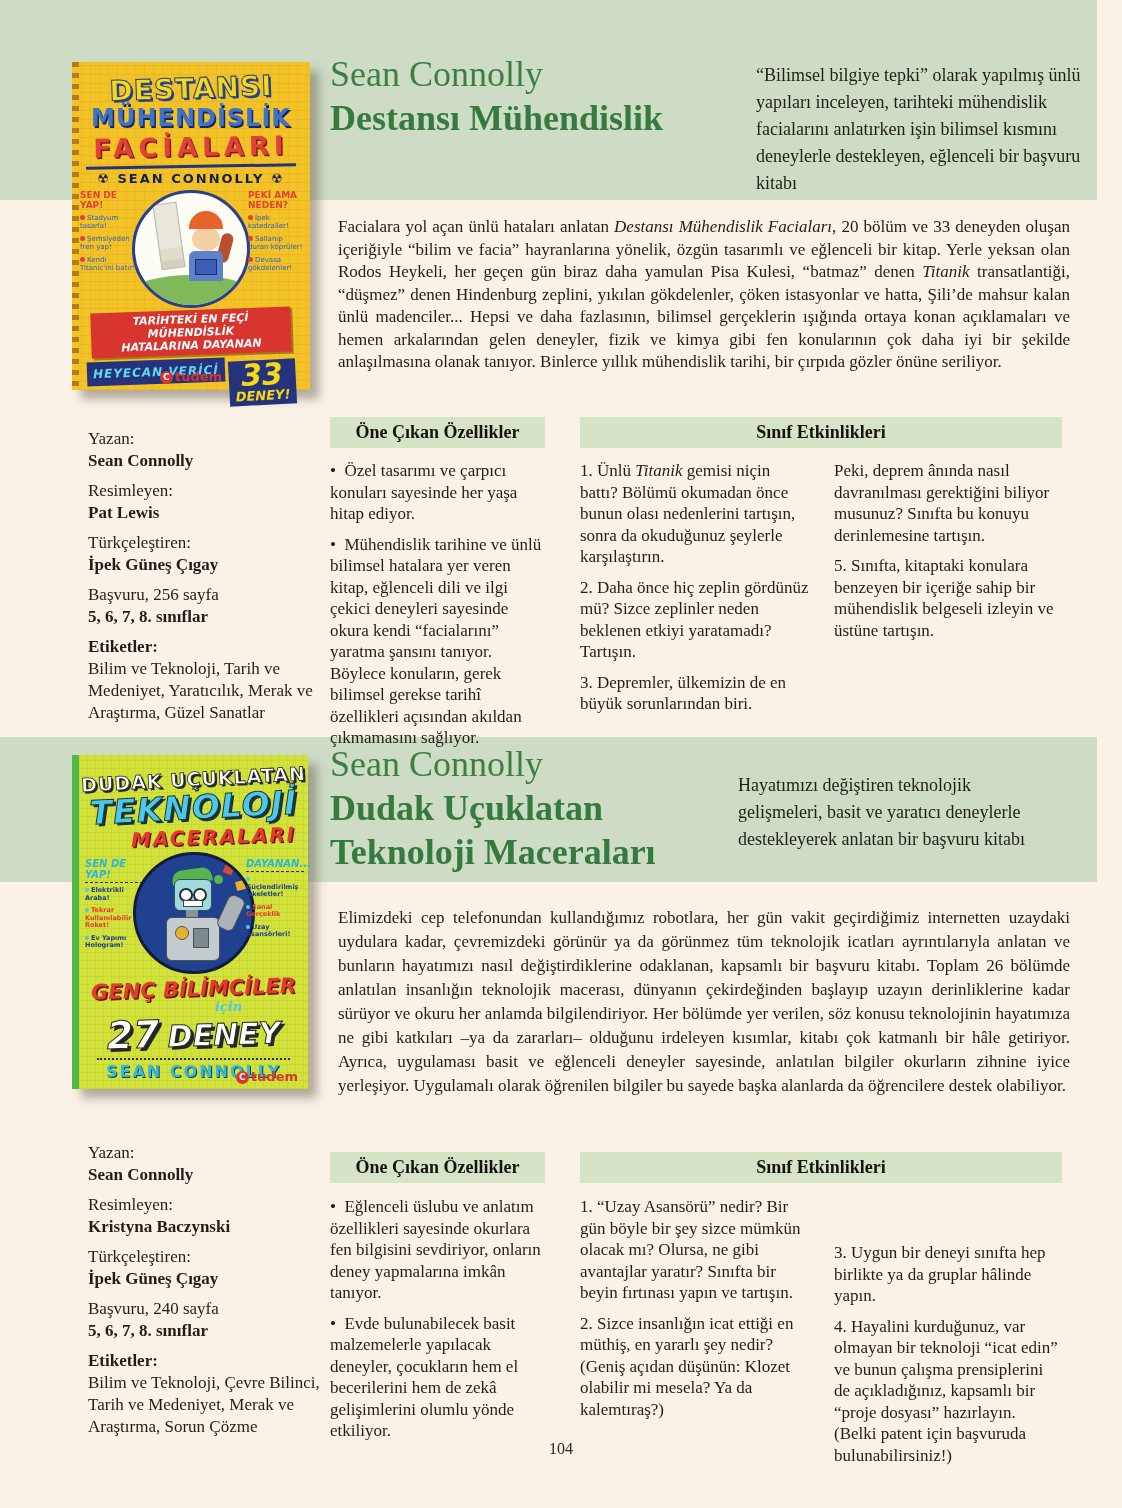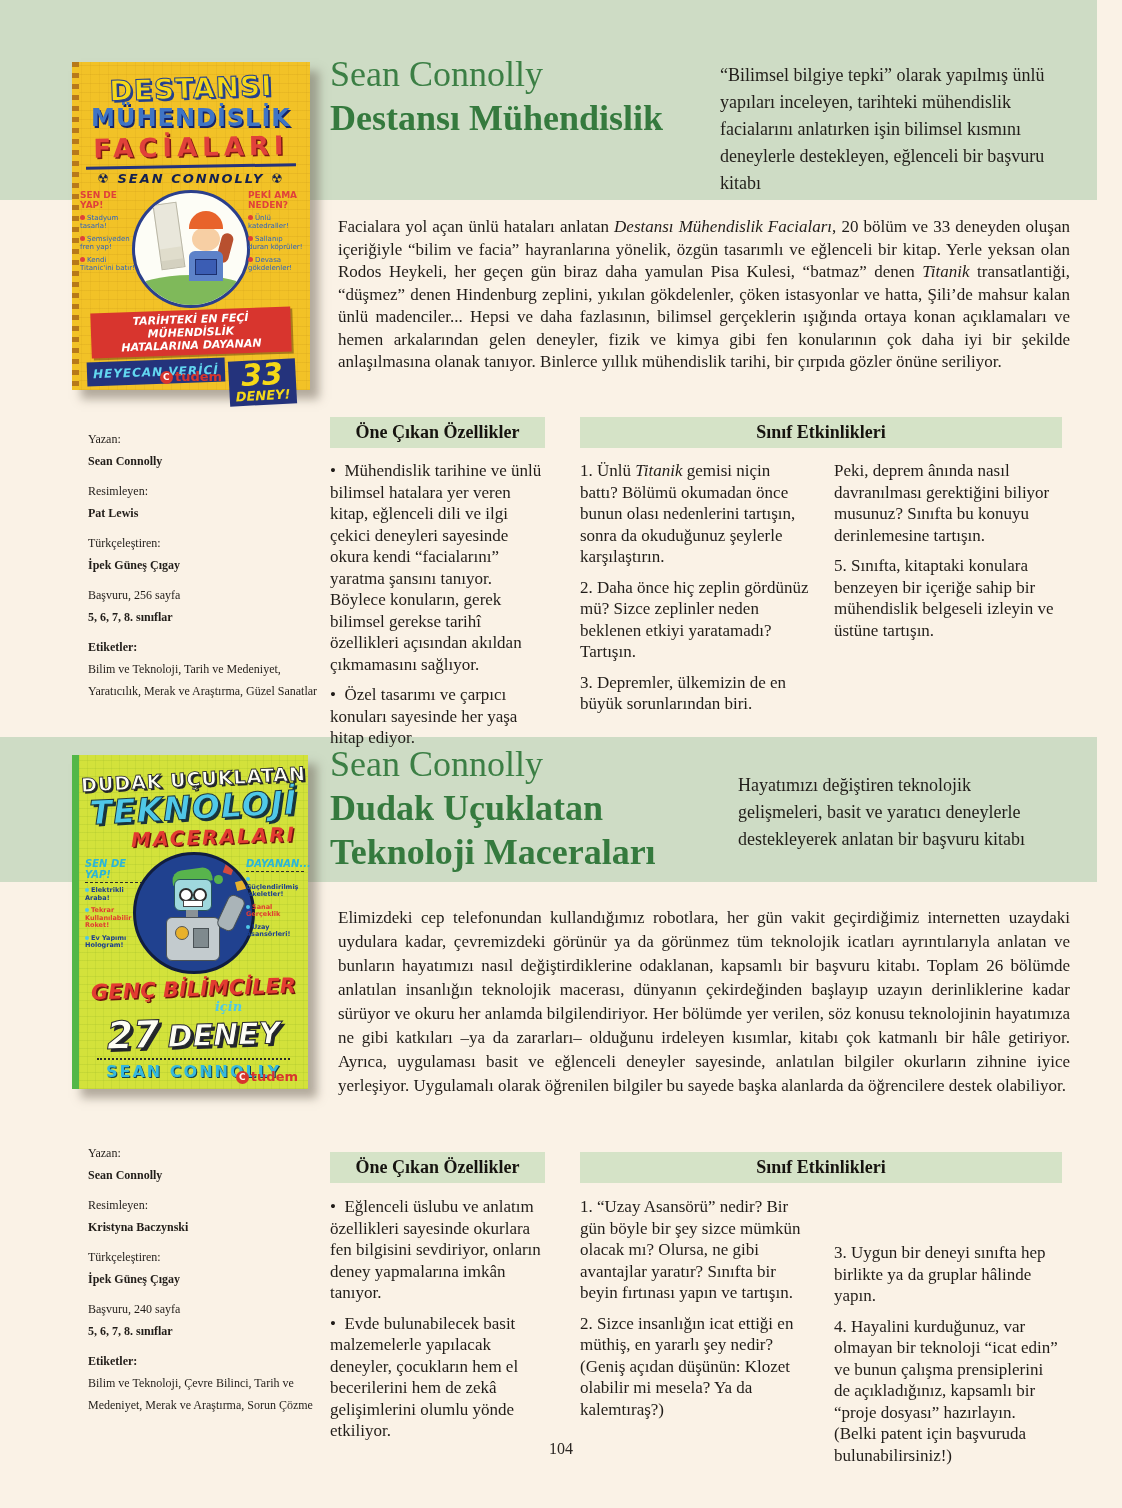--- a/index.html
+++ b/index.html
@@ -9,21 +9,21 @@
   .band1{top:0;height:200px;}
   .band2{top:737px;height:145px;}
 
   
   .title-block{position:absolute;left:330px;}
   .tb1{top:52px;}
   .tb2{top:742px;}
   .title-author{font-size:36px;line-height:44px;color:#3c7f45;font-weight:400;}
   .title-main{font-size:36px;line-height:44px;color:#357a3e;font-weight:700;}
   .blurb{position:absolute;font-size:18px;line-height:27px;color:#221e1a;}
-  .blurb1{left:720px;top:62px;width:335px;}
+  .blurb1{left:756px;top:62px;width:335px;}
   .blurb2{left:738px;top:772px;width:318px;}
 
   .body-text{position:absolute;left:330px;width:732px;margin:8px;font-size:17px;line-height:22.5px;text-align:justify;}
   .body1{top:208px;}
   .body2{top:898px;line-height:24px;}
 
   
   .col-head{position:absolute;height:31px;background:#d5e3c7;font-weight:700;font-size:18px;display:flex;align-items:center;justify-content:center;color:#16130f;}
   .ch1a{left:330px;top:417px;width:215px;}
   .ch1b{left:580px;top:417px;width:482px;}
@@ -35,38 +35,38 @@
   .text-col p{margin:0 0 9px 0;}
   .feat1{left:330px;top:460px;width:218px;}
   .act1a{left:580px;top:460px;width:230px;}
   .act1b{left:834px;top:460px;width:228px;}
   .feat2{left:330px;top:1196px;width:218px;}
   .act2a{left:580px;top:1196px;width:230px;}
   .act2b{left:834px;top:1242px;width:228px;}
   p.bullet::before{content:"•\2002";}
 
   
-  .meta{position:absolute;left:88px;width:232px;font-size:12px;line-height:22px;}
+  .meta{position:absolute;left:88px;width:232px;font-size:17px;line-height:22px;}
   .meta1{top:428px;}
   .meta2{top:1142px;}
   .meta-group{margin-bottom:8px;}
   .meta-value{font-weight:700;}
 
   .page-number{position:absolute;left:0;top:1440px;width:1122px;text-align:center;font-size:16px;color:#2a2622;}
 
   
   .cover{position:absolute;box-shadow:9px 9px 9px rgba(110,100,85,.5);}
   .cover1{left:72px;top:62px;width:238px;height:328px;background:#f2c227;
     background-image:repeating-linear-gradient(0deg,rgba(190,140,20,.18) 0 1px,transparent 1px 9px),repeating-linear-gradient(90deg,rgba(190,140,20,.12) 0 1px,transparent 1px 9px);}
   .c1-spine{position:absolute;left:0;top:0;width:7px;height:100%;background:repeating-linear-gradient(to bottom,#b7791a 0 5px,#f2c227 5px 11px);}
   .c1-title1{margin-top:12px;text-align:center;font-family:"DejaVu Sans",sans-serif;font-weight:700;font-size:28px;line-height:30px;color:#f5d818;-webkit-text-stroke:1px #24408f;text-shadow:2px 2px 0 #24408f;transform:rotate(-2deg);letter-spacing:1px;}
   .c1-title2{text-align:center;font-family:"DejaVu Sans",sans-serif;font-weight:700;font-size:24px;line-height:28px;color:#3f74c4;text-shadow:1.5px 1.5px 0 #15246b;letter-spacing:1px;}
   .c1-title3{text-align:center;font-family:"DejaVu Sans",sans-serif;font-weight:700;font-size:26px;line-height:30px;color:#e0413a;text-shadow:1.5px 1.5px 0 #7e1a12;letter-spacing:5px;transform:rotate(-1deg);}
   .c1-rule{height:3px;background:#24337c;margin:3px 14px 3px 14px;transform:rotate(-1deg);}
-  .c1-author{text-align:center;font-family:"DejaVu Sans",sans-serif;font-weight:700;font-size:13px;color:#13204f;letter-spacing:2px;margin-top:2px;font-style:italic;}
+  .c1-author{text-align:center;font-family:"DejaVu Sans",sans-serif;font-weight:700;font-size:13px;color:#13204f;letter-spacing:2px;margin-top:2px;}
   .c1-mid{position:relative;height:118px;margin-top:4px;}
   .c1-side{position:absolute;top:0;width:56px;font-family:"DejaVu Sans",sans-serif;}
   .c1-left{left:8px;text-align:left;}
   .c1-right{right:6px;text-align:left;}
   .c1-side-head{font-weight:700;font-size:9px;color:#e0413a;line-height:10px;margin-bottom:4px;}
   .c1-item{font-weight:400;font-size:7px;line-height:8px;color:#2d63c0;margin-bottom:5px;}
   .c1-item::before{content:"";display:inline-block;width:5px;height:5px;border-radius:50%;background:#e0413a;margin-right:2px;}
   .c1-circle{position:absolute;left:50%;top:0;transform:translateX(-50%);width:112px;height:112px;border-radius:50%;background:#fdfdf6;border:3px solid #2b3f8c;overflow:hidden;}
   .c1-grass{position:absolute;bottom:0;left:0;width:100%;height:30px;background:#7fb95a;border-radius:50% 50% 0 0;}
   .c1-tower{position:absolute;left:22px;top:10px;width:22px;height:64px;background:#e9e7db;border:1px solid #b9b6a5;transform:rotate(-8deg);box-shadow:inset 0 -8px 0 #d4d1c0, inset 0 -20px 0 #e0ddcc;}
@@ -148,21 +148,21 @@
         <div class="c1-grass"></div>
         <div class="c1-tower"></div>
         <div class="c1-hair"></div>
         <div class="c1-face"></div>
         <div class="c1-helmet"></div>
         <div class="c1-shirt"></div>
         <div class="c1-book"></div>
       </div>
       <div class="c1-side c1-right">
         <div class="c1-side-head">PEKİ AMA NEDEN?</div>
-        <div class="c1-item">Ünlü katedraller!</div>
+        <div class="c1-item">İpek katedraller!</div>
         <div class="c1-item">Sallanıp duran köprüler!</div>
         <div class="c1-item">Devasa gökdelenler!</div>
       </div>
     </div>
     <div class="c1-banner">
       <div>TARİHTEKİ EN FEÇİ MÜHENDİSLİK</div>
       <div>HATALARINA DAYANAN</div>
     </div>
     <div class="c1-row">
       <div class="c1-heyecan">HEYECAN VERİCİ</div>
@@ -180,22 +180,22 @@
   </div>
 
   <div class="blurb blurb1">“Bilimsel bilgiye tepki” olarak yapılmış ünlü yapıları inceleyen, tarihteki mühendislik facialarını anlatırken işin bilimsel kısmını deneylerle destekleyen, eğlenceli bir başvuru kitabı</div>
 
   <p class="body-text body1"><span>Facialara yol açan ünlü hataları anlatan </span><i>Destansı Mühendislik Faciaları</i><span>, 20 bölüm ve 33 deneyden oluşan içeriğiyle “bilim ve facia” hayranlarına yönelik, özgün tasarımlı ve eğlenceli bir kitap. Yerle yeksan olan Rodos Heykeli, her geçen gün biraz daha yamulan Pisa Kulesi, “batmaz” denen </span><i>Titanik</i><span> transatlantiği, “düşmez” denen Hindenburg zeplini, yıkılan gökdelenler, çöken istasyonlar ve hatta, Şili’de mahsur kalan ünlü madenciler... Hepsi ve daha fazlasının, bilimsel gerçeklerin ışığında ortaya konan açıklamaları ve hemen arkalarından gelen deneyler, fizik ve kimya gibi fen konularının çok daha iyi bir şekilde anlaşılmasına olanak tanıyor. Binlerce yıllık mühendislik tarihi, bir çırpıda gözler önüne seriliyor.</span></p>
 
   <div class="col-head ch1a">Öne Çıkan Özellikler</div>
   <div class="col-head ch1b">Sınıf Etkinlikleri</div>
 
   <div class="text-col feat1">
+    <p class="bullet">Özel tasarımı ve çarpıcı konuları sayesinde her yaşa hitap ediyor.</p>
     <p class="bullet">Mühendislik tarihine ve ünlü bilimsel hatalara yer veren kitap, eğlenceli dili ve ilgi çekici deneyleri sayesinde okura kendi “facialarını” yaratma şansını tanıyor. Böylece konuların, gerek bilimsel gerekse tarihî özellikleri açısından akıldan çıkmamasını sağlıyor.</p>
-    <p class="bullet">Özel tasarımı ve çarpıcı konuları sayesinde her yaşa hitap ediyor.</p>
   </div>
 
   <div class="text-col act1a">
     <p><span>1. Ünlü </span><i>Titanik</i><span> gemisi niçin battı? Bölümü okumadan önce bunun olası nedenlerini tartışın, sonra da okuduğunuz şeylerle karşılaştırın.</span></p>
     <p>2. Daha önce hiç zeplin gördünüz mü? Sizce zeplinler neden beklenen etkiyi yaratamadı? Tartışın.</p>
     <p>3. Depremler, ülkemizin de en büyük sorunlarından biri.</p>
   </div>
 
   <div class="text-col act1b">
     <p>Peki, deprem ânında nasıl davranılması gerektiğini biliyor musunuz? Sınıfta bu konuyu derinlemesine tartışın.</p>

